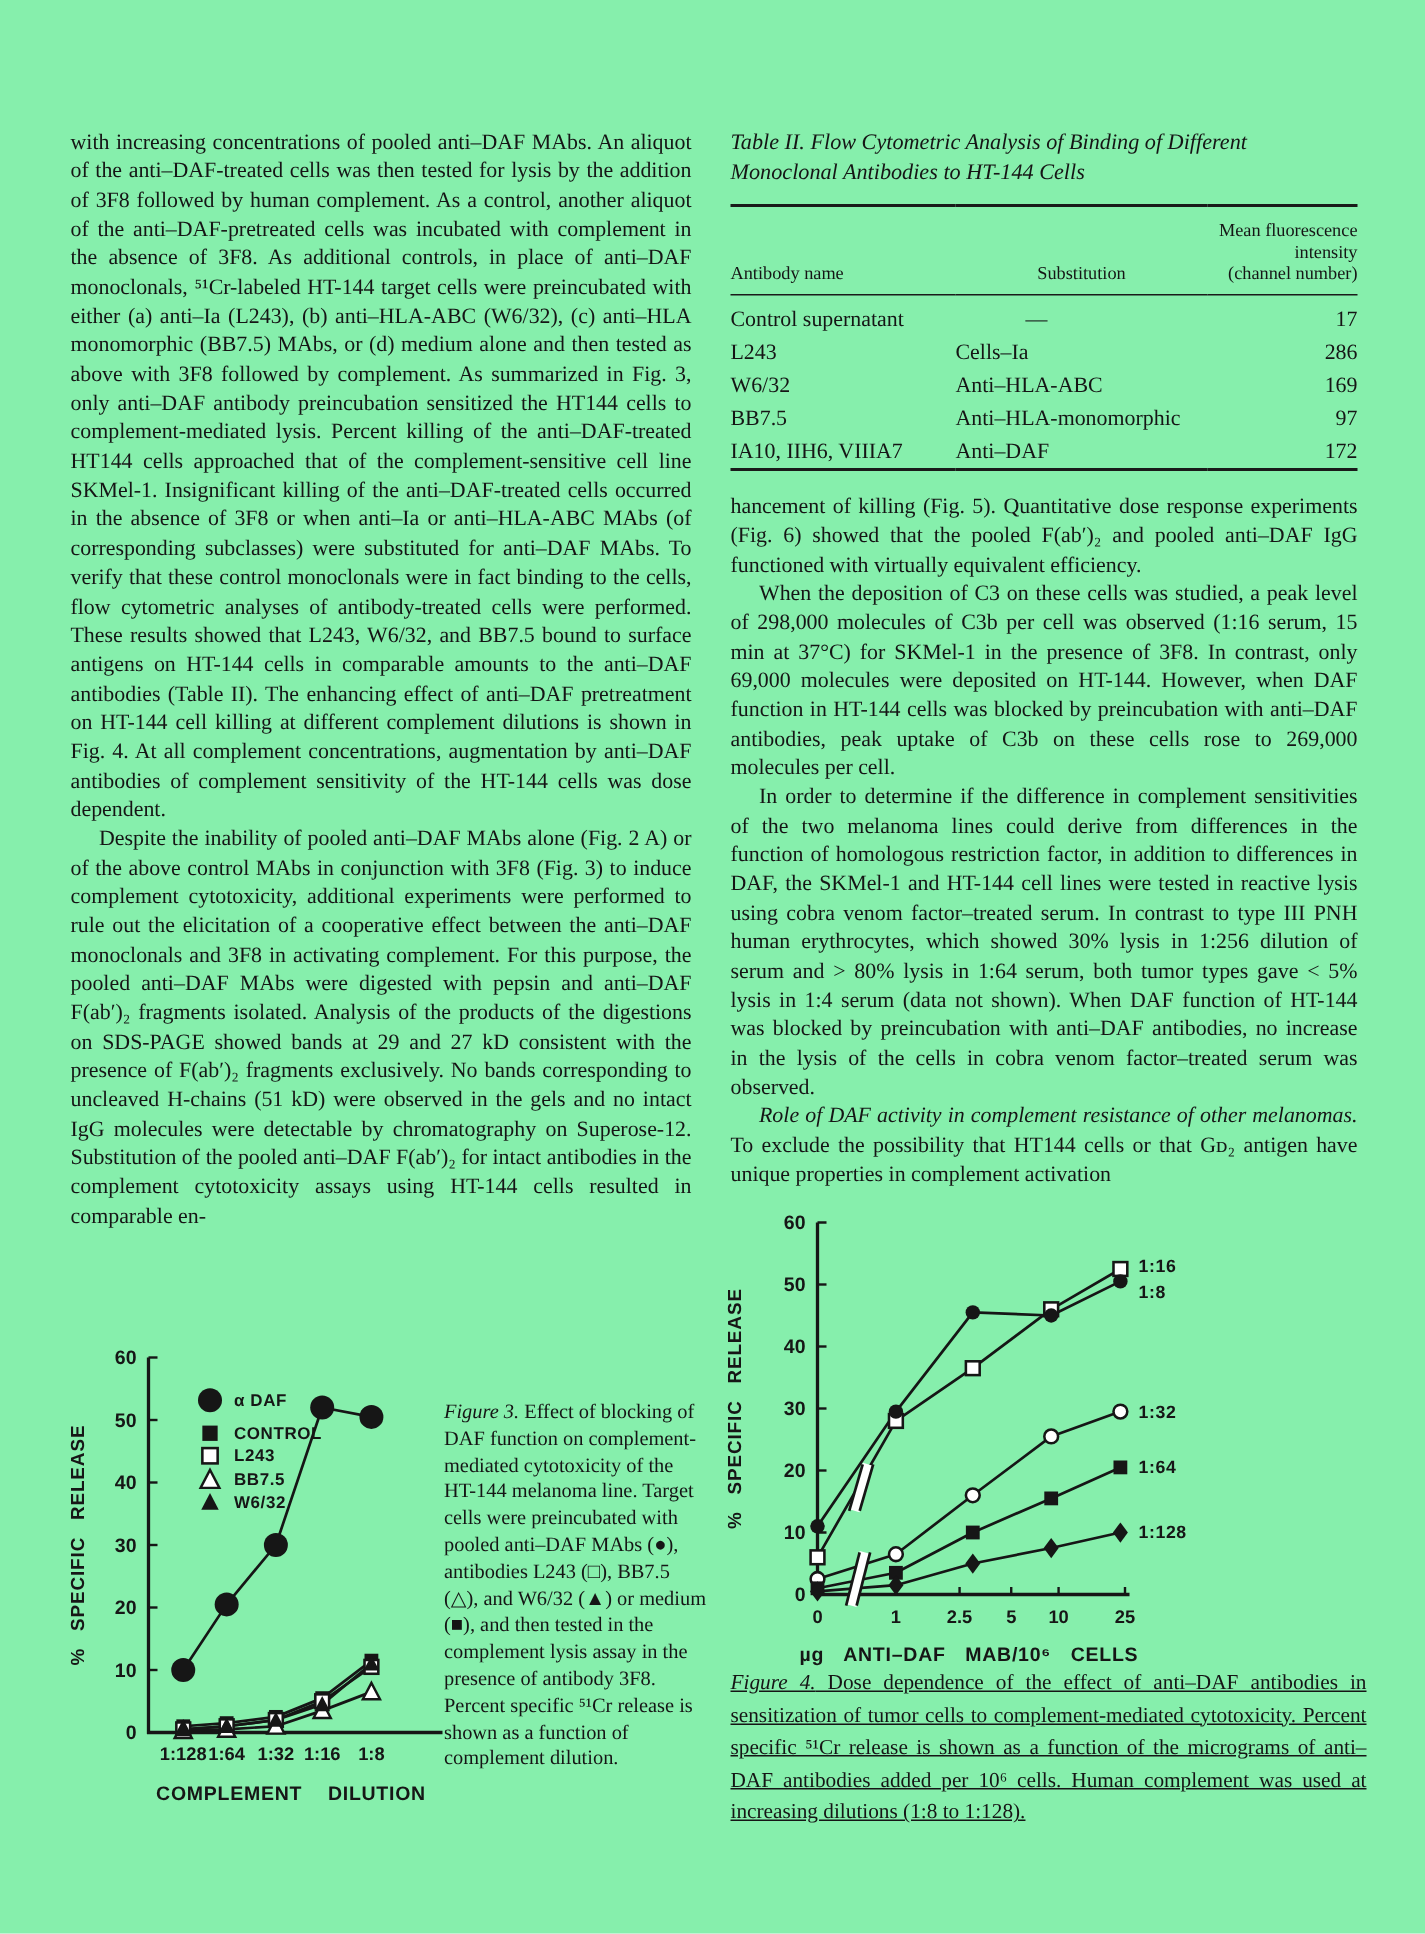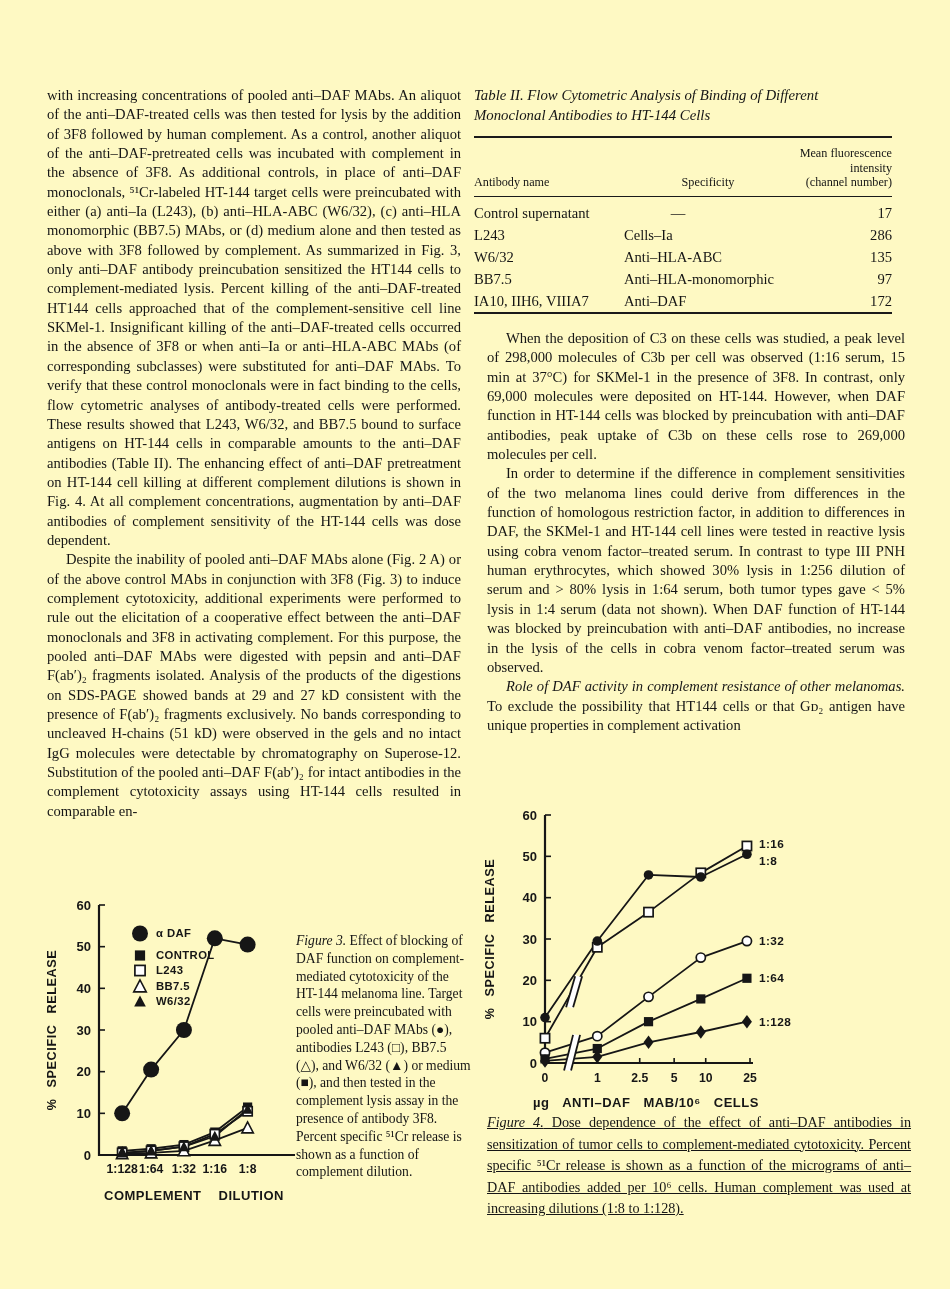--- a/index.html
+++ b/index.html
@@ -1,26 +1,26 @@
 <!DOCTYPE html>
 <html><head>
 <meta charset="utf-8">
 <style>
   html,body{margin:0;padding:0;background:#f4f4f2;}
   body{width:950px;height:1289px;position:relative;font-family:"Liberation Serif","DejaVu Serif",serif;color:#151515;}
-  .page{position:absolute;inset:0;background:#fef9c3;overflow:hidden;}
+  .page{position:absolute;inset:0;background:#86efac;overflow:hidden;}
   .abs{position:absolute;}
   p.body{margin:0;text-align:justify;font-size:14.6px;line-height:19.35px;}
   .indent{text-indent:19px;}
   .italic{font-style:italic;margin-top:11px;}
   
   .col-left{left:47px;top:86px;width:414px;}
   .col-right-text{left:487px;top:329px;width:418px;}
   
-  .table-block{left:474px;top:86px;width:418px;}
+  .table-block{left:487px;top:86px;width:418px;}
   .table-title{font-style:italic;font-size:14.8px;line-height:19.5px;margin-bottom:11px;}
   table.t2{border-collapse:collapse;width:100%;border-top:2px solid #1a1a1a;border-bottom:2px solid #1a1a1a;}
   table.t2 th{font-weight:normal;font-size:12.2px;line-height:14.5px;border-bottom:1.4px solid #1a1a1a;vertical-align:bottom;padding:8px 0 6px 0;}
   th.c1{text-align:left;padding-left:20px;width:150px;margin-top:47px;}
   th.c2{text-align:center;width:168px;}
   th.c3{text-align:right;white-space:pre-line;}
   table.t2 td{font-size:14.6px;line-height:17px;padding:2.5px 0;}
   td.c1{text-align:left;}
   td.c2{text-align:left;}
   td.c3{text-align:right;padding-right:14px;}
@@ -45,57 +45,58 @@
     <p class="body">with increasing concentrations of pooled anti–DAF MAbs. An aliquot of the anti–DAF-treated cells was then tested for lysis by the addition of 3F8 followed by human complement. As a control, another aliquot of the anti–DAF-pretreated cells was incubated with complement in the absence of 3F8. As additional controls, in place of anti–DAF monoclonals, ⁵¹Cr-labeled HT-144 target cells were preincubated with either (a) anti–Ia (L243), (b) anti–HLA-ABC (W6/32), (c) anti–HLA monomorphic (BB7.5) MAbs, or (d) medium alone and then tested as above with 3F8 followed by complement. As summarized in Fig. 3, only anti–DAF antibody preincubation sensitized the HT144 cells to complement-mediated lysis. Percent killing of the anti–DAF-treated HT144 cells approached that of the complement-sensitive cell line SKMel-1. Insignificant killing of the anti–DAF-treated cells occurred in the absence of 3F8 or when anti–Ia or anti–HLA-ABC MAbs (of corresponding subclasses) were substituted for anti–DAF MAbs. To verify that these control monoclonals were in fact binding to the cells, flow cytometric analyses of antibody-treated cells were performed. These results showed that L243, W6/32, and BB7.5 bound to surface antigens on HT-144 cells in comparable amounts to the anti–DAF antibodies (Table II). The enhancing effect of anti–DAF pretreatment on HT-144 cell killing at different complement dilutions is shown in Fig. 4. At all complement concentrations, augmentation by anti–DAF antibodies of complement sensitivity of the HT-144 cells was dose dependent.</p>
     <p class="body indent">Despite the inability of pooled anti–DAF MAbs alone (Fig. 2 A) or of the above control MAbs in conjunction with 3F8 (Fig. 3) to induce complement cytotoxicity, additional experiments were performed to rule out the elicitation of a cooperative effect between the anti–DAF monoclonals and 3F8 in activating complement. For this purpose, the pooled anti–DAF MAbs were digested with pepsin and anti–DAF F(ab′)₂ fragments isolated. Analysis of the products of the digestions on SDS-PAGE showed bands at 29 and 27 kD consistent with the presence of F(ab′)₂ fragments exclusively. No bands corresponding to uncleaved H-chains (51 kD) were observed in the gels and no intact IgG molecules were detectable by chromatography on Superose-12. Substitution of the pooled anti–DAF F(ab′)₂ for intact antibodies in the complement cytotoxicity assays using HT-144 cells resulted in comparable en-</p>
   </div>
 
   <div class="abs table-block">
     <div class="table-title">Table II. Flow Cytometric Analysis of Binding of Different Monoclonal Antibodies to HT-144 Cells</div>
     <table class="t2">
       <thead>
         <tr>
           <th class="c1">Antibody name</th>
-          <th class="c2">Specificity</th>
+          <th class="c2">Substitution</th>
           <th class="c3">Mean fluorescence
 intensity
 (channel number)</th>
         </tr>
       </thead>
       <tbody id="t2-body">
           <tr>
             <td class="c1">Control supernatant</td>
             <td class="c2">—</td>
             <td class="c3">17</td>
           </tr>
           <tr>
             <td class="c1">L243</td>
             <td class="c2">Cells–Ia</td>
             <td class="c3">286</td>
           </tr>
           <tr>
             <td class="c1">W6/32</td>
             <td class="c2">Anti–HLA-ABC</td>
-            <td class="c3">135</td>
+            <td class="c3">169</td>
           </tr>
           <tr>
             <td class="c1">BB7.5</td>
             <td class="c2">Anti–HLA-monomorphic</td>
             <td class="c3">97</td>
           </tr>
           <tr>
             <td class="c1">IA10, IIH6, VIIIA7</td>
             <td class="c2">Anti–DAF</td>
             <td class="c3">172</td>
           </tr>
         </tbody>
     </table>
   </div>
 
   <div class="abs col-right-text">
+    <p class="body">hancement of killing (Fig. 5). Quantitative dose response experiments (Fig. 6) showed that the pooled F(ab′)₂ and pooled anti–DAF IgG functioned with virtually equivalent efficiency.</p>
     <p class="body indent">When the deposition of C3 on these cells was studied, a peak level of 298,000 molecules of C3b per cell was observed (1:16 serum, 15 min at 37°C) for SKMel-1 in the presence of 3F8. In contrast, only 69,000 molecules were deposited on HT-144. However, when DAF function in HT-144 cells was blocked by preincubation with anti–DAF antibodies, peak uptake of C3b on these cells rose to 269,000 molecules per cell.</p>
     <p class="body indent">In order to determine if the difference in complement sensitivities of the two melanoma lines could derive from differences in the function of homologous restriction factor, in addition to differences in DAF, the SKMel-1 and HT-144 cell lines were tested in reactive lysis using cobra venom factor–treated serum. In contrast to type III PNH human erythrocytes, which showed 30% lysis in 1:256 dilution of serum and &gt; 80% lysis in 1:64 serum, both tumor types gave &lt; 5% lysis in 1:4 serum (data not shown). When DAF function of HT-144 was blocked by preincubation with anti–DAF antibodies, no increase in the lysis of the cells in cobra venom factor–treated serum was observed.</p>
     <p class="body indent"><span class="italic">Role of DAF activity in complement resistance of other melanomas.</span><span> To exclude the possibility that HT144 cells or that Gᴅ₂ antigen have unique properties in complement activation</span></p>
   </div>
 
   <svg id="fig3-chart" class="abs" style="left:42px;top:888px;" width="254" height="332">
       <line x1="57" y1="17" x2="57" y2="268" stroke="#161616" stroke-width="2.2"></line>
       <line x1="56" y1="267" x2="253" y2="267" stroke="#161616" stroke-width="2.2"></line>
       <text x="49" y="271.5" font-size="13" text-anchor="end">0</text>
       <line x1="57" y1="225.33333333333334" x2="63" y2="225.33333333333334" stroke="#161616" stroke-width="1.6"></line>

